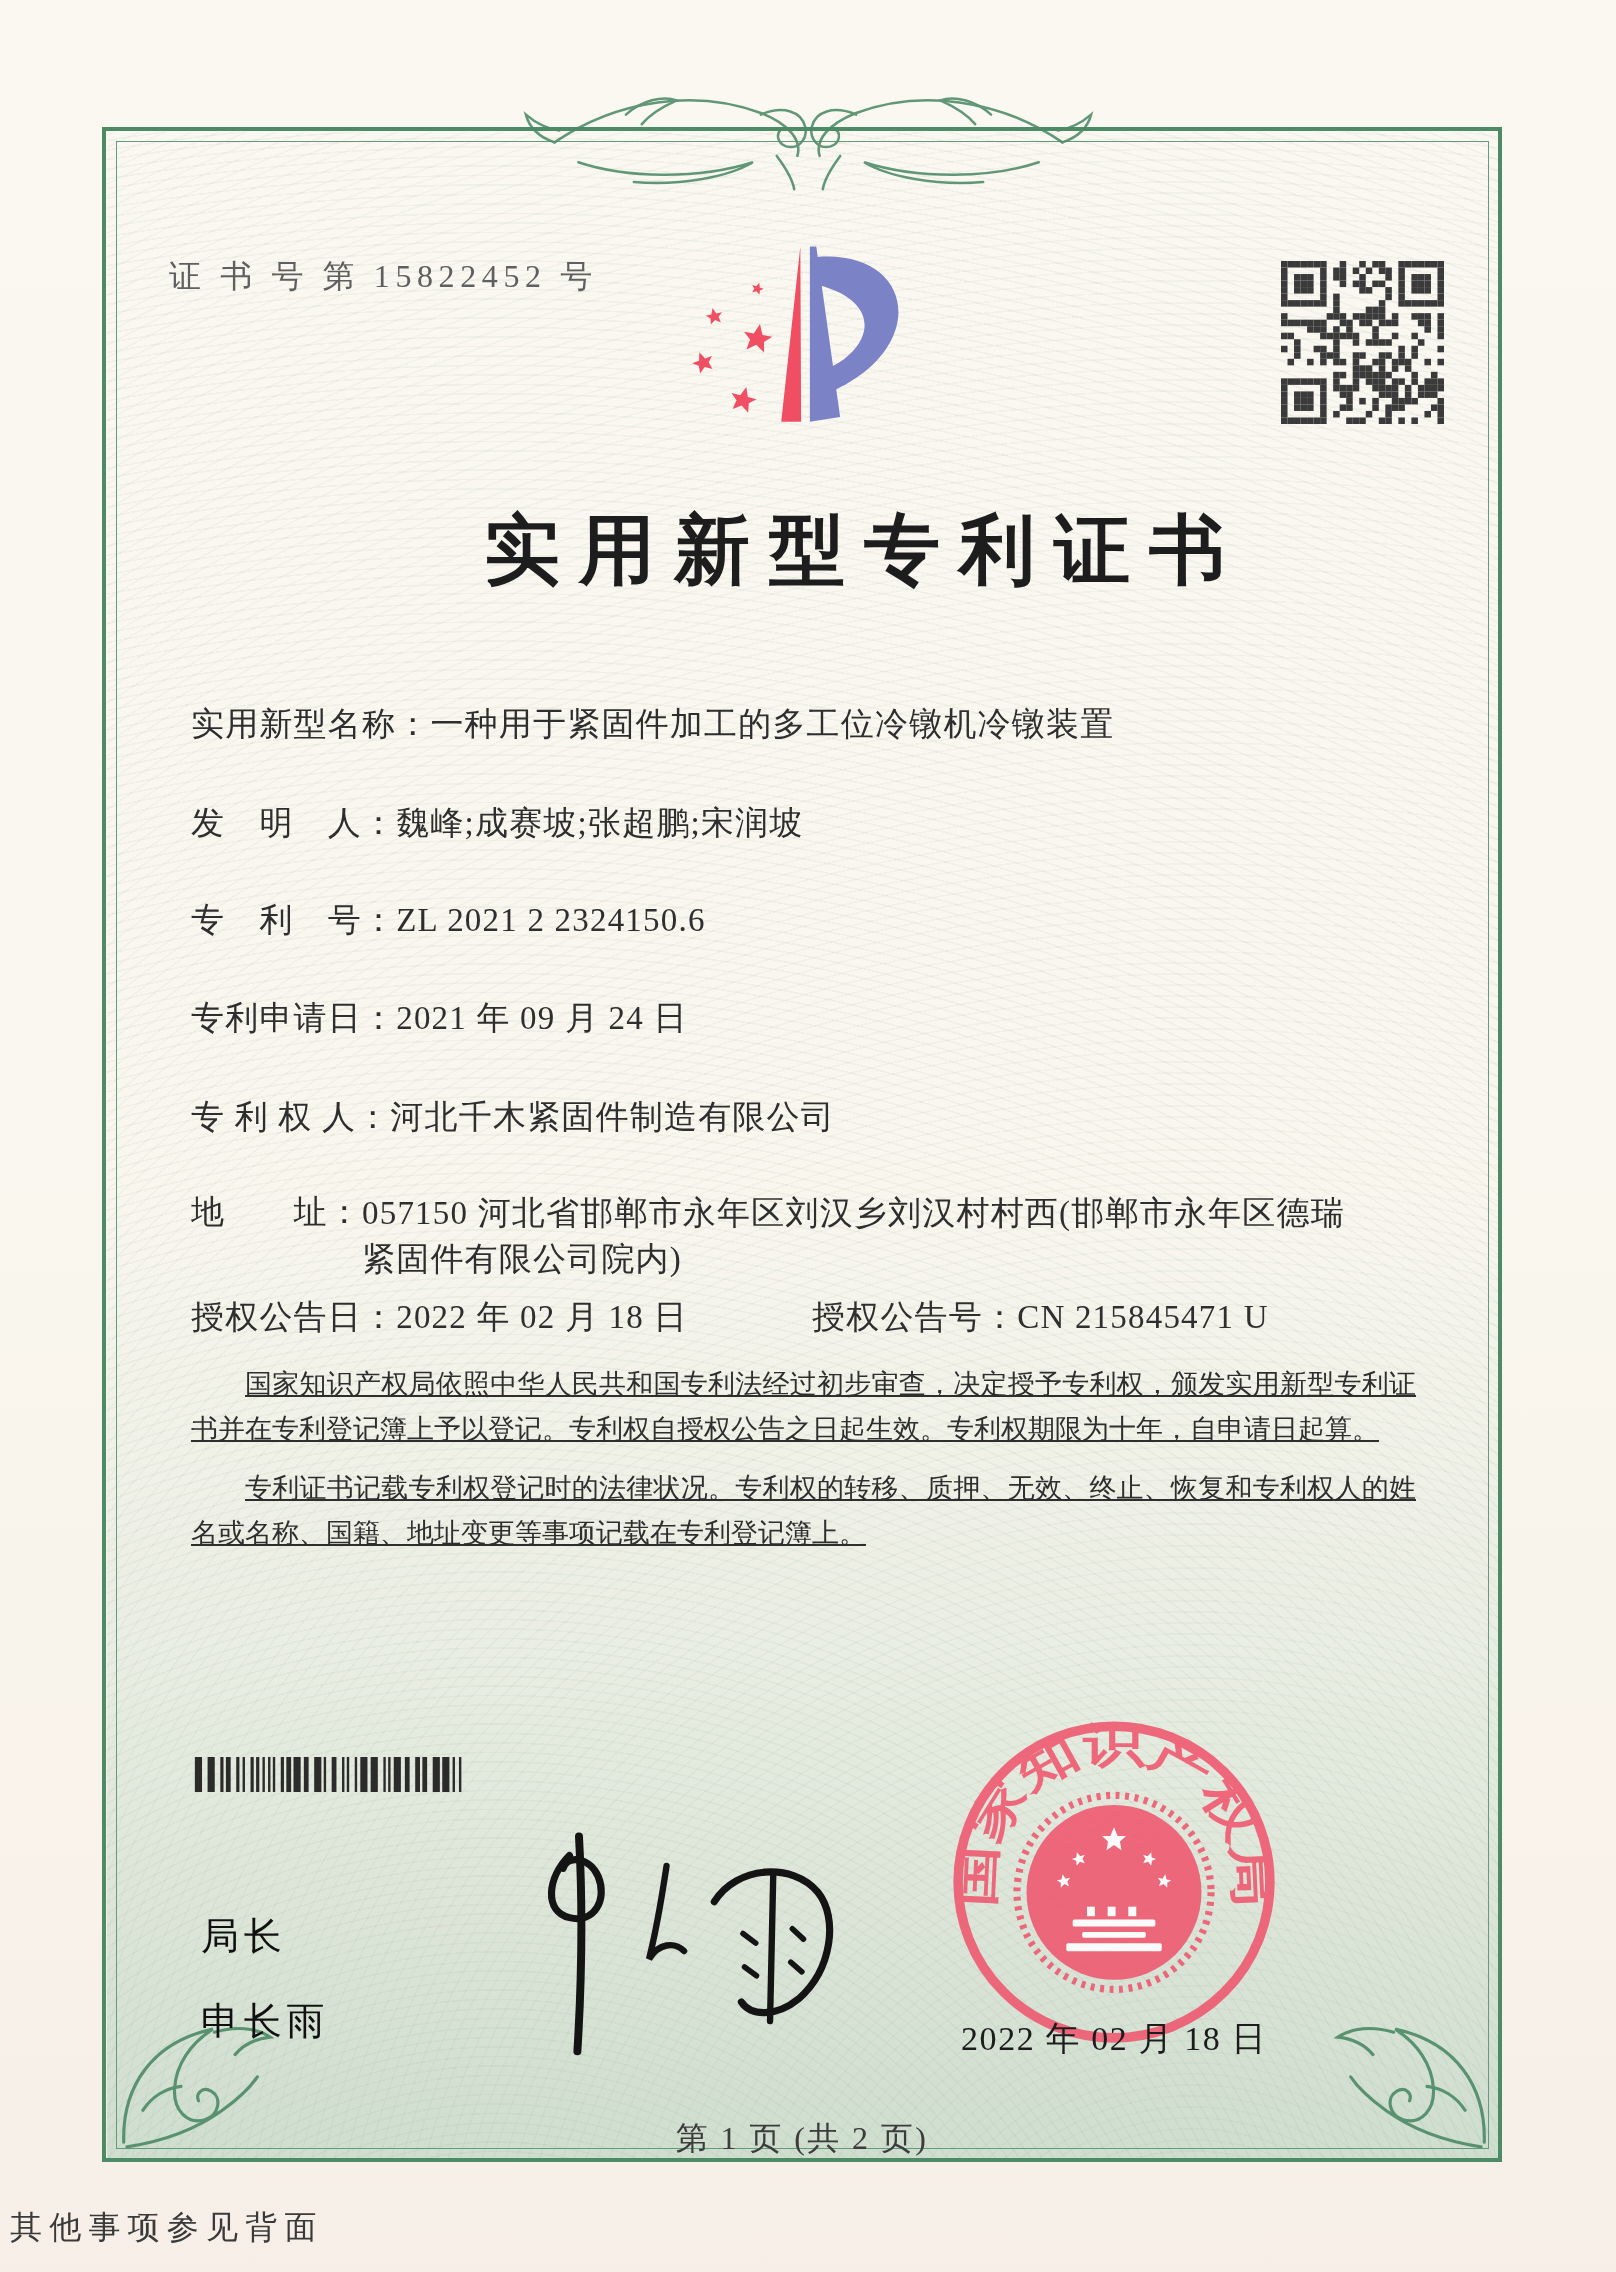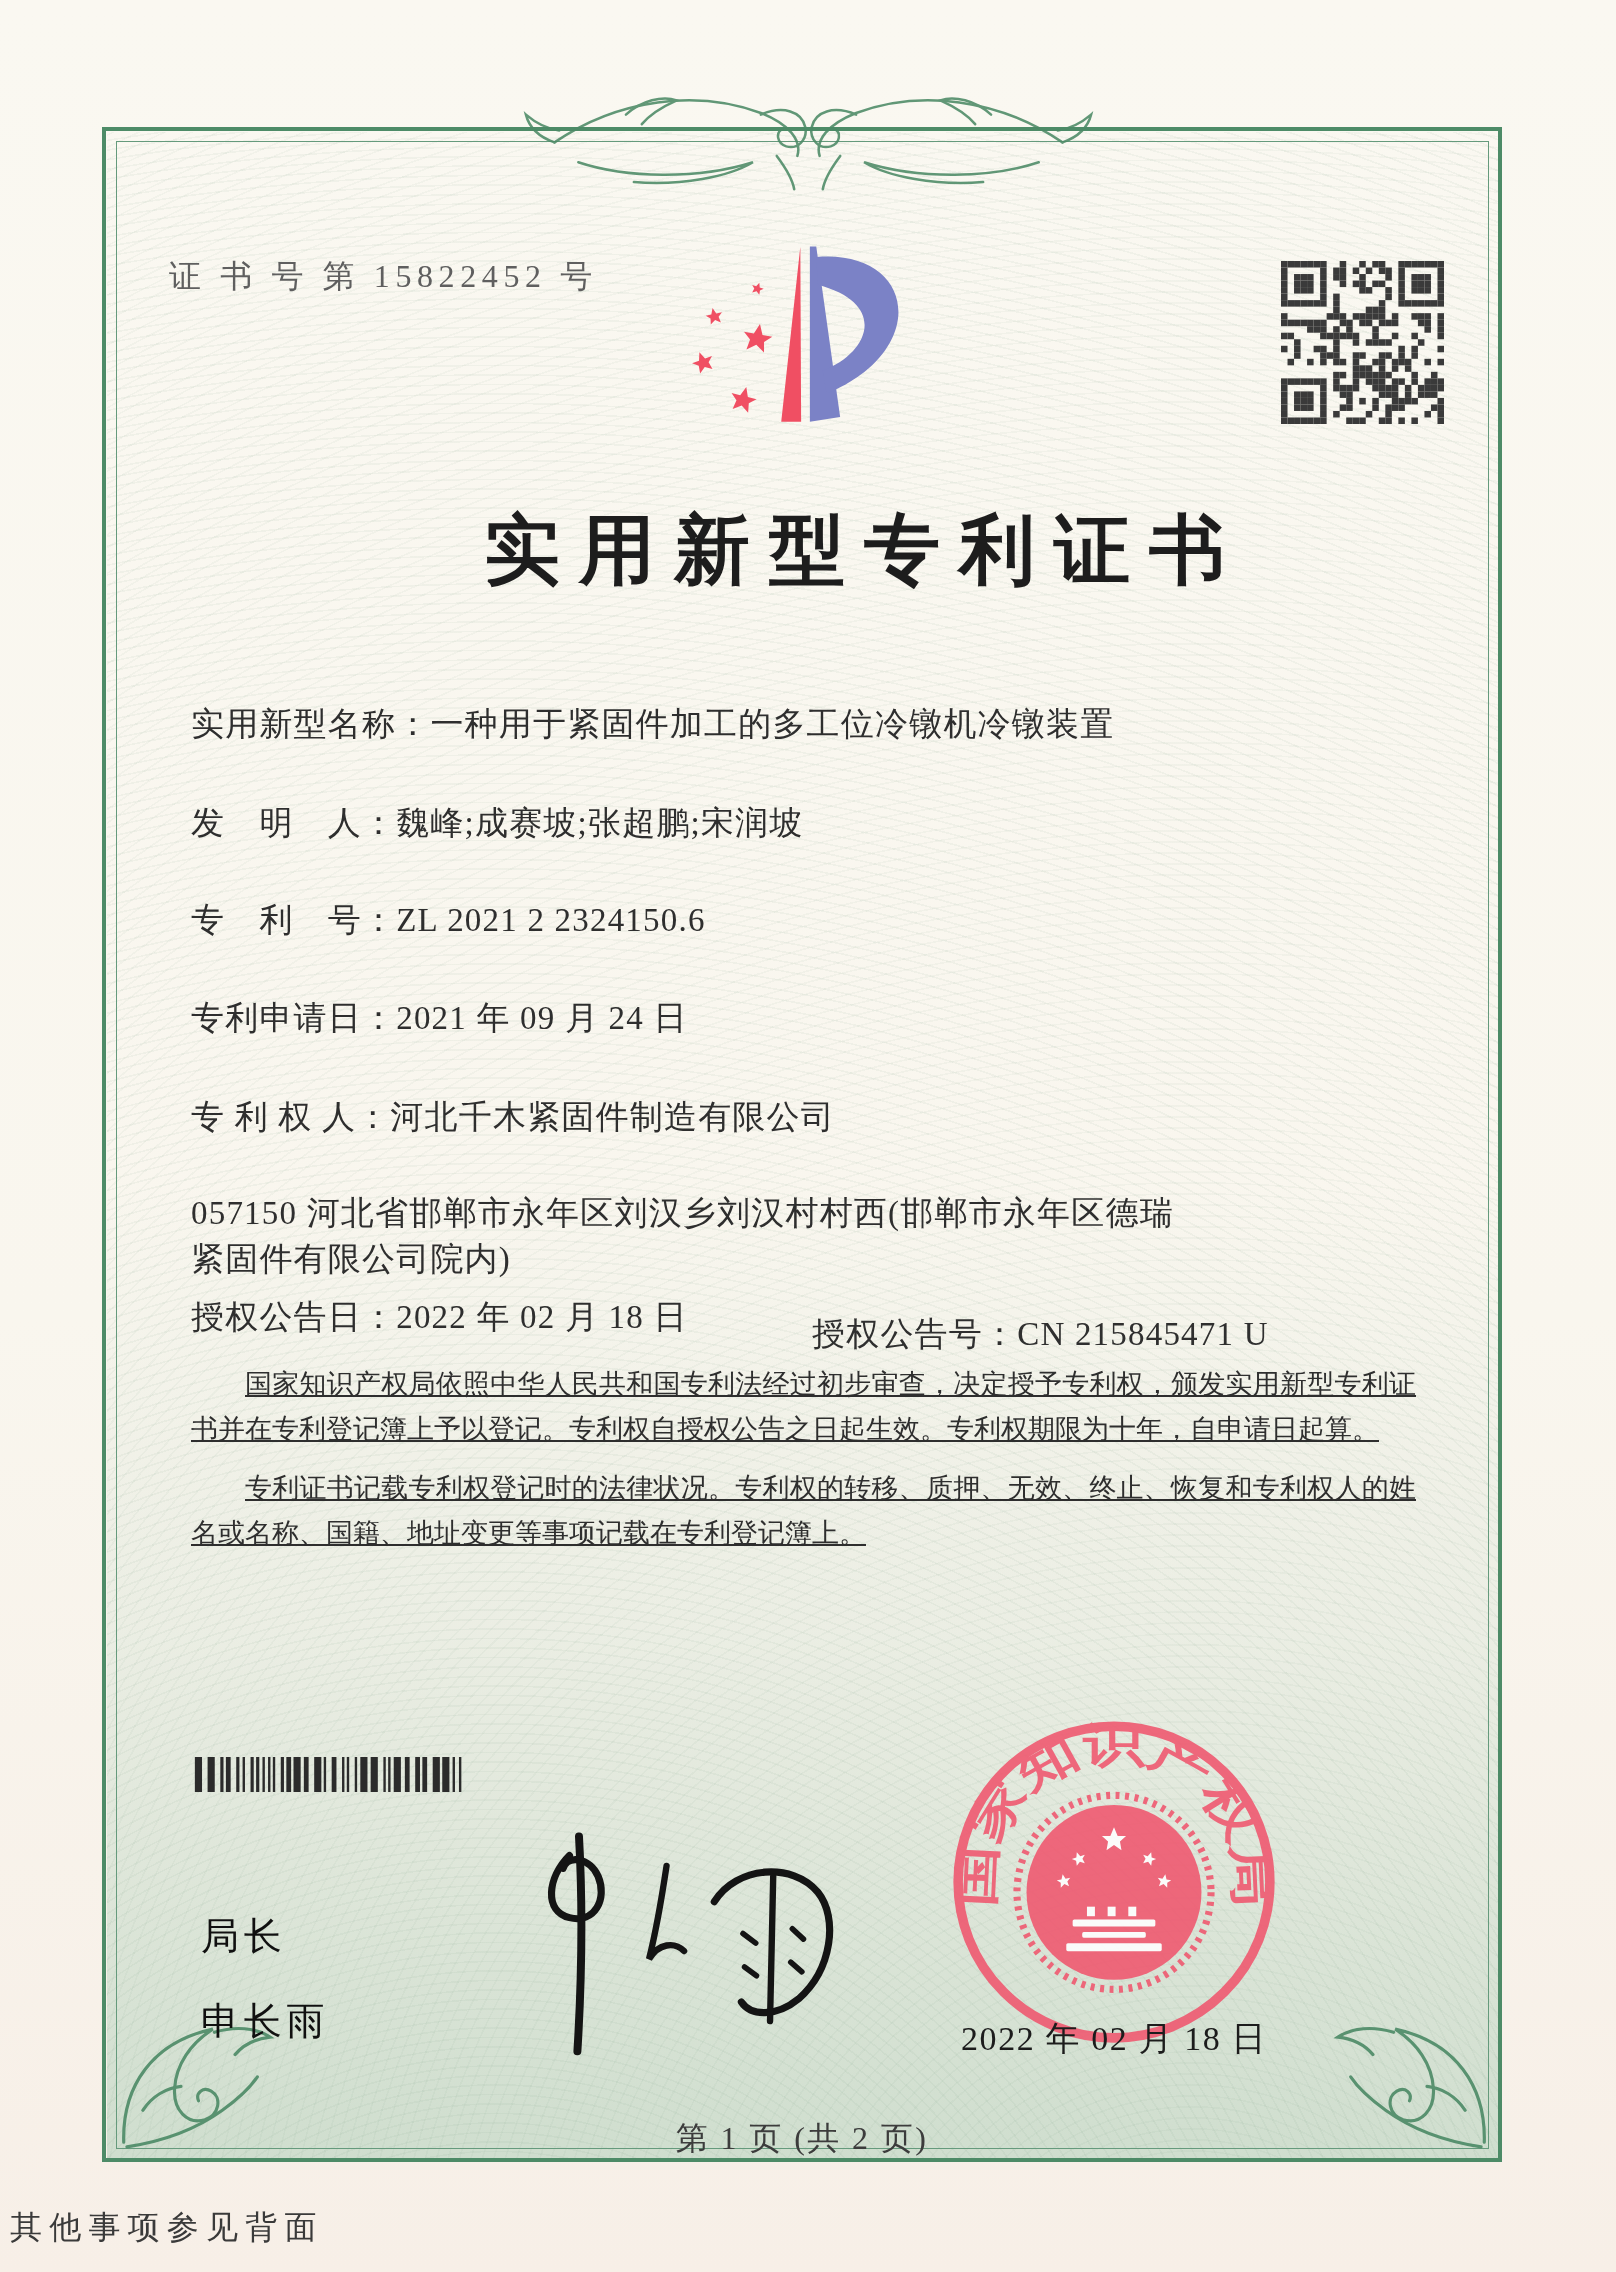--- a/index.html
+++ b/index.html
@@ -25,21 +25,21 @@
   .logo{position:absolute;left:684px;top:237px;}
   .qr{position:absolute;left:1281px;top:261px;}
   .title{position:absolute;left:0;top:500px;width:1617px;text-align:center;
     font-size:76px;font-weight:bold;color:#1d1d1d;letter-spacing:19px;text-indent:19px;padding-left:46px;}
   
   .field{position:absolute;left:191px;font-size:33px;letter-spacing:1.2px;color:#2e2e2e;white-space:nowrap;}
   .field .lab{display:inline-block;}
   .field-addr{position:absolute;left:191px;font-size:33px;letter-spacing:1.2px;color:#2e2e2e;display:flex;}
   .field-addr .lab{flex:none;white-space:nowrap;}
   .field-addr .val{width:1011px;line-height:46px;}
-  .grant-no{position:absolute;left:812px;top:1295px;font-size:33px;letter-spacing:1.2px;white-space:nowrap;margin-top:17px;}
+  .grant-no{position:absolute;left:812px;top:1295px;font-size:33px;letter-spacing:1.2px;white-space:nowrap;}
   
   .paras{position:absolute;left:191px;top:1362px;width:1225px;font-size:27px;line-height:45px;
     text-align:justify;color:#2e2e2e;text-decoration:underline;}
   .paras p{margin:0 0 14.3px 0;text-indent:2em;}
   
   .barcode{position:absolute;left:194px;top:1757px;}
   .signer-title{position:absolute;left:201px;top:1911px;font-size:38px;letter-spacing:4.8px;color:#101010;
     font-family:"Liberation Sans","DejaVu Sans",sans-serif;}
   .signer-name{position:absolute;left:201px;top:1996px;font-size:38px;letter-spacing:4.8px;color:#101010;
     font-family:"Liberation Sans","DejaVu Sans",sans-serif;}
@@ -431,20 +431,21 @@
   <div class="field" style="top:898px">
     <span class="lab">专　利　号：</span><span>ZL 2021 2 2324150.6</span>
   </div>
   <div class="field" style="top:996px">
     <span class="lab">专利申请日：</span><span>2021 年 09 月 24 日</span>
   </div>
   <div class="field" style="top:1095px">
     <span class="lab">专 利 权 人：</span><span>河北千木紧固件制造有限公司</span>
   </div>
   <div class="field-addr" style="top:1190px">
+    <span class="lab">地　　址：</span>
       <span class="val">057150 河北省邯郸市永年区刘汉乡刘汉村村西(邯郸市永年区德瑞紧固件有限公司院内)</span>
   </div>
   <div class="field" style="top:1295px">
     <span class="lab">授权公告日：</span><span>2022 年 02 月 18 日</span>
   </div>
   <div class="grant-no">
     <span class="lab">授权公告号：</span><span>CN 215845471 U</span>
   </div>
 
   <div class="paras">

